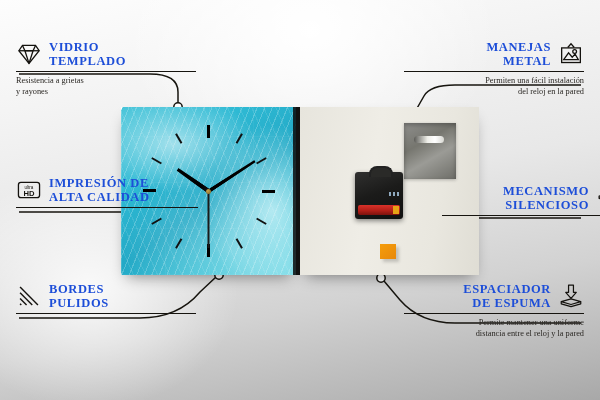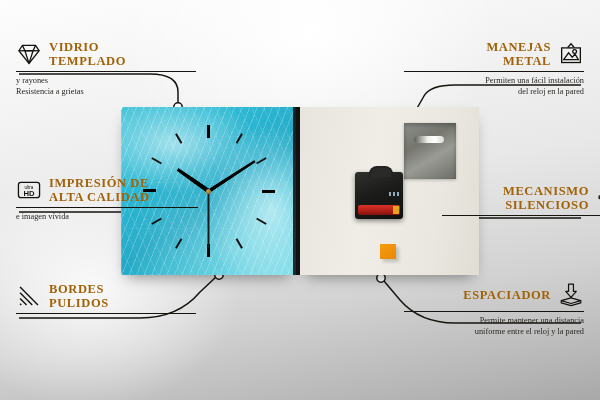--- a/index.html
+++ b/index.html
@@ -74,21 +74,21 @@
   .movement .batt{position:absolute;left:3px;bottom:4px;width:42px;height:10px;border-radius:2px;
     background:linear-gradient(180deg,#d8322a 0%,#b41f18 55%,#7d120e 100%);}
   .movement .batt:after{content:"";position:absolute;right:1px;top:1px;width:6px;height:8px;background:#e7a316;}
   .movement .dots{position:absolute;right:4px;top:20px;width:10px;height:4px;
     background:repeating-linear-gradient(90deg,#8fa9bf 0 2px,transparent 2px 4px);}
   .foam{position:absolute;left:80px;top:137px;width:16px;height:15px;background:linear-gradient(140deg,#f59d0b,#e8880a);
     box-shadow:3px 3px 3px rgba(0,0,0,.18);}
 
   
   .callout{position:absolute;}
-  .ctitle{font-size:12.5px;letter-spacing:.6px;color:#a16207;font-weight:700;line-height:14px;
+  .ctitle{font-size:12.5px;letter-spacing:.6px;color:#1d4ed8;font-weight:700;line-height:14px;
     font-variant:small-caps;text-transform:uppercase;white-space:nowrap;}
   .ctitle span{display:block;}
   .rule{height:1.4px;background:#16140f;}
   .cdesc{font-size:8.3px;line-height:10.4px;color:#2a2723;}
   .row{display:flex;align-items:center;gap:7px;}
   .ico{width:26px;height:26px;flex:0 0 26px;display:block;}
   .left .rowhead{justify-content:flex-start;}
   .right{text-align:right;}
   .right .rowhead{justify-content:flex-end;}
 
@@ -194,40 +194,39 @@
             <path d="M11,12 H21"></path>
         </g>
       </svg>
       <div class="ctitle">
         <span>VIDRIO</span>
         <span>TEMPLADO</span>
       </div>
     </div>
     <div class="rule" style="margin:3px 0 4px;width:100%;"></div>
     <div class="cdesc">
+      <div>Resistencia a grietas</div>
       <div>y rayones</div>
-      <div>Resistencia a grietas</div>
     </div>
   </div>
 
   <div class="callout left" style="left:16px;top:176px;width:182px;">
     <div class="row rowhead">
       <svg class="ico" viewBox="0 0 32 32">
         <rect x="3" y="6.5" width="26" height="19" rx="3" fill="none" stroke="#14120e" stroke-width="1.6"></rect>
         <text x="16" y="14.4" text-anchor="middle" font-family="Liberation Sans, sans-serif" font-size="5.6" fill="#14120e">ultra</text>
         <text x="16" y="23" text-anchor="middle" font-family="Liberation Sans, sans-serif" font-size="9.4" font-weight="bold" fill="#14120e">HD</text>
       </svg>
       <div class="ctitle">
         <span>IMPRESIÓN DE</span>
         <span>ALTA CALIDAD</span>
       </div>
     </div>
     <div class="rule" style="margin:3px 0 4px;width:100%;"></div>
     <div class="cdesc">
-      <div>e imagen vívida</div>
     </div>
   </div>
 
   <div class="callout left" style="left:16px;top:282px;width:180px;">
     <div class="row rowhead">
       <svg class="ico" viewBox="0 0 32 32">
         <g stroke="#14120e" stroke-width="1.7" fill="none">
           <path d="M5,5 L27,27"></path>
             <path d="M5,12 L20,27"></path>
             <path d="M5,19 L13,27"></path>
@@ -277,29 +276,30 @@
         </g>
       </svg>
     </div>
     <div class="rule" style="margin:3px 0 4px;width:100%;"></div>
   </div>
 
   <div class="callout right" style="left:404px;top:282px;width:180px;">
     <div class="row rowhead">
       <div class="ctitle" style="flex:1;">
         <span>ESPACIADOR</span>
+        <span>DE ESPUMA</span>
       </div>
       <svg class="ico" viewBox="0 0 32 32">
         <g stroke="#14120e" stroke-width="1.5" fill="none" stroke-linejoin="round">
           <path d="M13,2.5 h6 v9 h3.5 L16,19 L9.5,11.5 H13 Z"></path>
           <path d="M16,19.5 L28,23 L16,26.5 L4,23 Z"></path>
           <path d="M4,23 v2.6 L16,29 L28,25.6 V23"></path>
         </g>
       </svg>
     </div>
     <div class="rule" style="margin:3px 0 4px;width:100%;"></div>
     <div class="cdesc">
-      <div>Permite mantener una distancia</div>
-      <div>uniforme entre el reloj y la pared</div>
+      <div>Permite mantener una uniforme</div>
+      <div>distancia entre el reloj y la pared</div>
     </div>
   </div>
 
 </div>
 
 </body></html>

